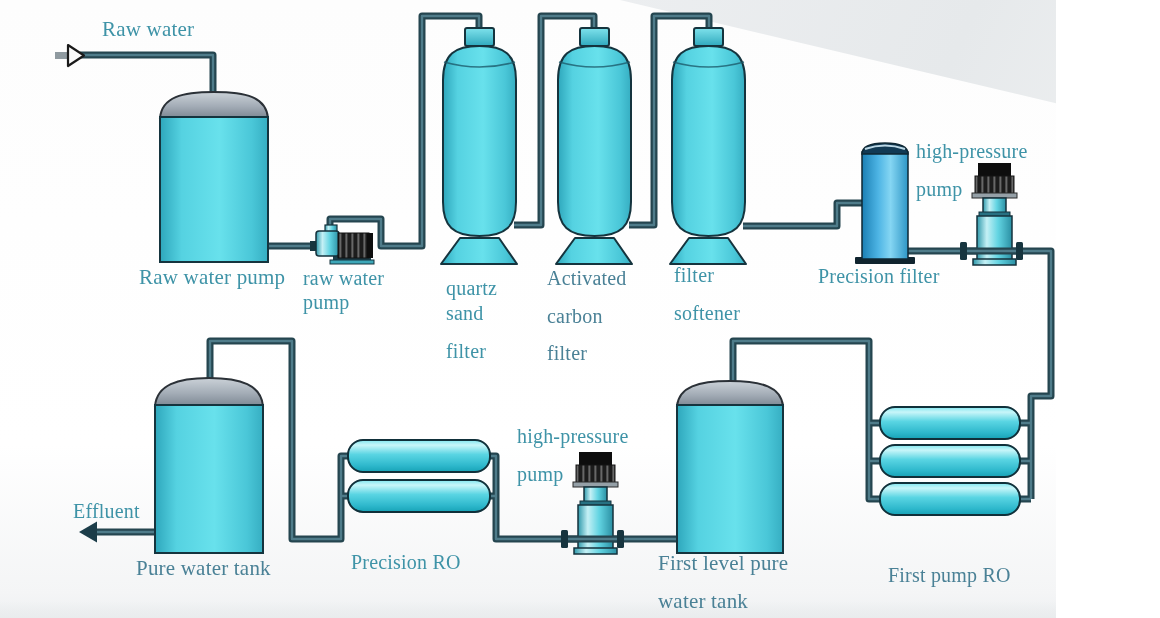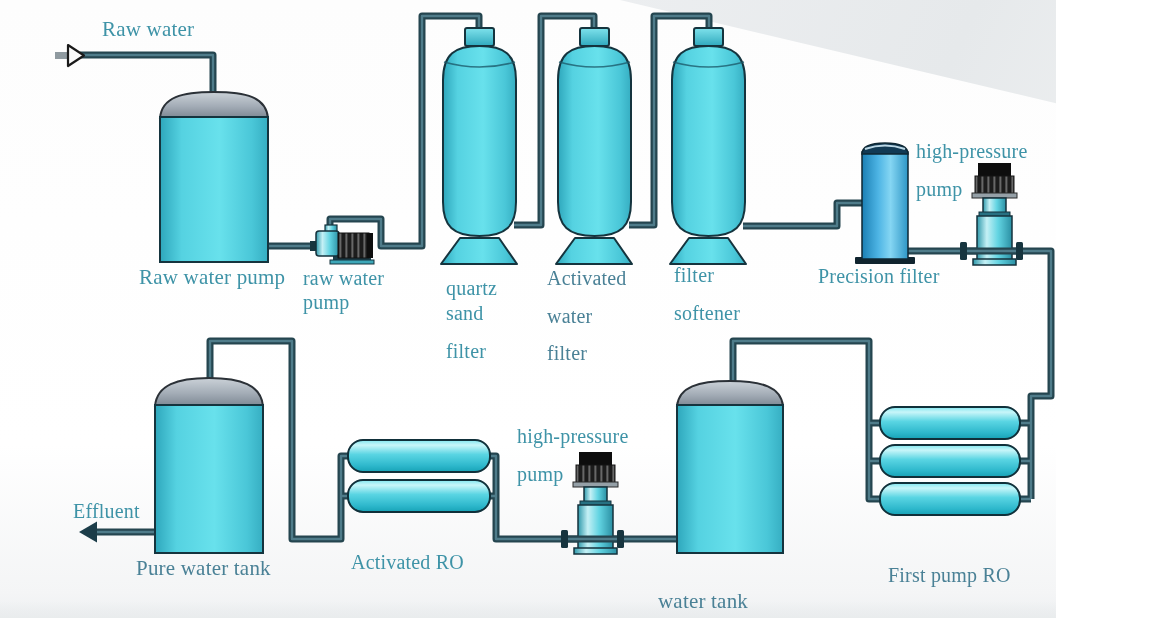--- a/index.html
+++ b/index.html
@@ -212,36 +212,37 @@
   <div class="lbl lbl-lg" style="left:139px;top:266px">Raw water pump</div>
 
   <div class="lbl" style="left:303px;top:268px">raw water</div>
   <div class="lbl" style="left:303px;top:292px">pump</div>
 
   <div class="lbl" style="left:446px;top:278px">quartz</div>
   <div class="lbl" style="left:446px;top:303px">sand</div>
   <div class="lbl" style="left:446px;top:341px">filter</div>
 
   <div class="lbl lbl-dim" style="left:547px;top:268px">Activated</div>
-  <div class="lbl lbl-dim" style="left:547px;top:306px">water</div>
+  <div class="lbl lbl-dim" style="left:547px;top:306px">carbon</div>
   <div class="lbl lbl-dim" style="left:547px;top:343px">filter</div>
 
   <div class="lbl" style="left:674px;top:265px">filter</div>
   <div class="lbl" style="left:674px;top:303px">softener</div>
 
   <div class="lbl" style="left:818px;top:266px">Precision filter</div>
 
   <div class="lbl" style="left:916px;top:141px">high-pressure</div>
   <div class="lbl" style="left:916px;top:179px">pump</div>
 
   <div class="lbl" style="left:517px;top:426px">high-pressure</div>
   <div class="lbl" style="left:517px;top:464px">pump</div>
 
   <div class="lbl lbl-dim" style="left:888px;top:565px">First pump RO</div>
 
+  <div class="lbl lbl-dim lbl-lg" style="left:658px;top:552px">First level pure</div>
   <div class="lbl lbl-dim lbl-lg" style="left:658px;top:590px">water tank</div>
 
-  <div class="lbl" style="left:351px;top:552px">Activated RO</div>
+  <div class="lbl" style="left:351px;top:552px">Precision RO</div>
 
   <div class="lbl lbl-dim lbl-lg" style="left:136px;top:557px">Pure water tank</div>
 
   <div class="lbl" style="left:73px;top:501px">Effluent</div>
 </div>
 
 </body></html>

